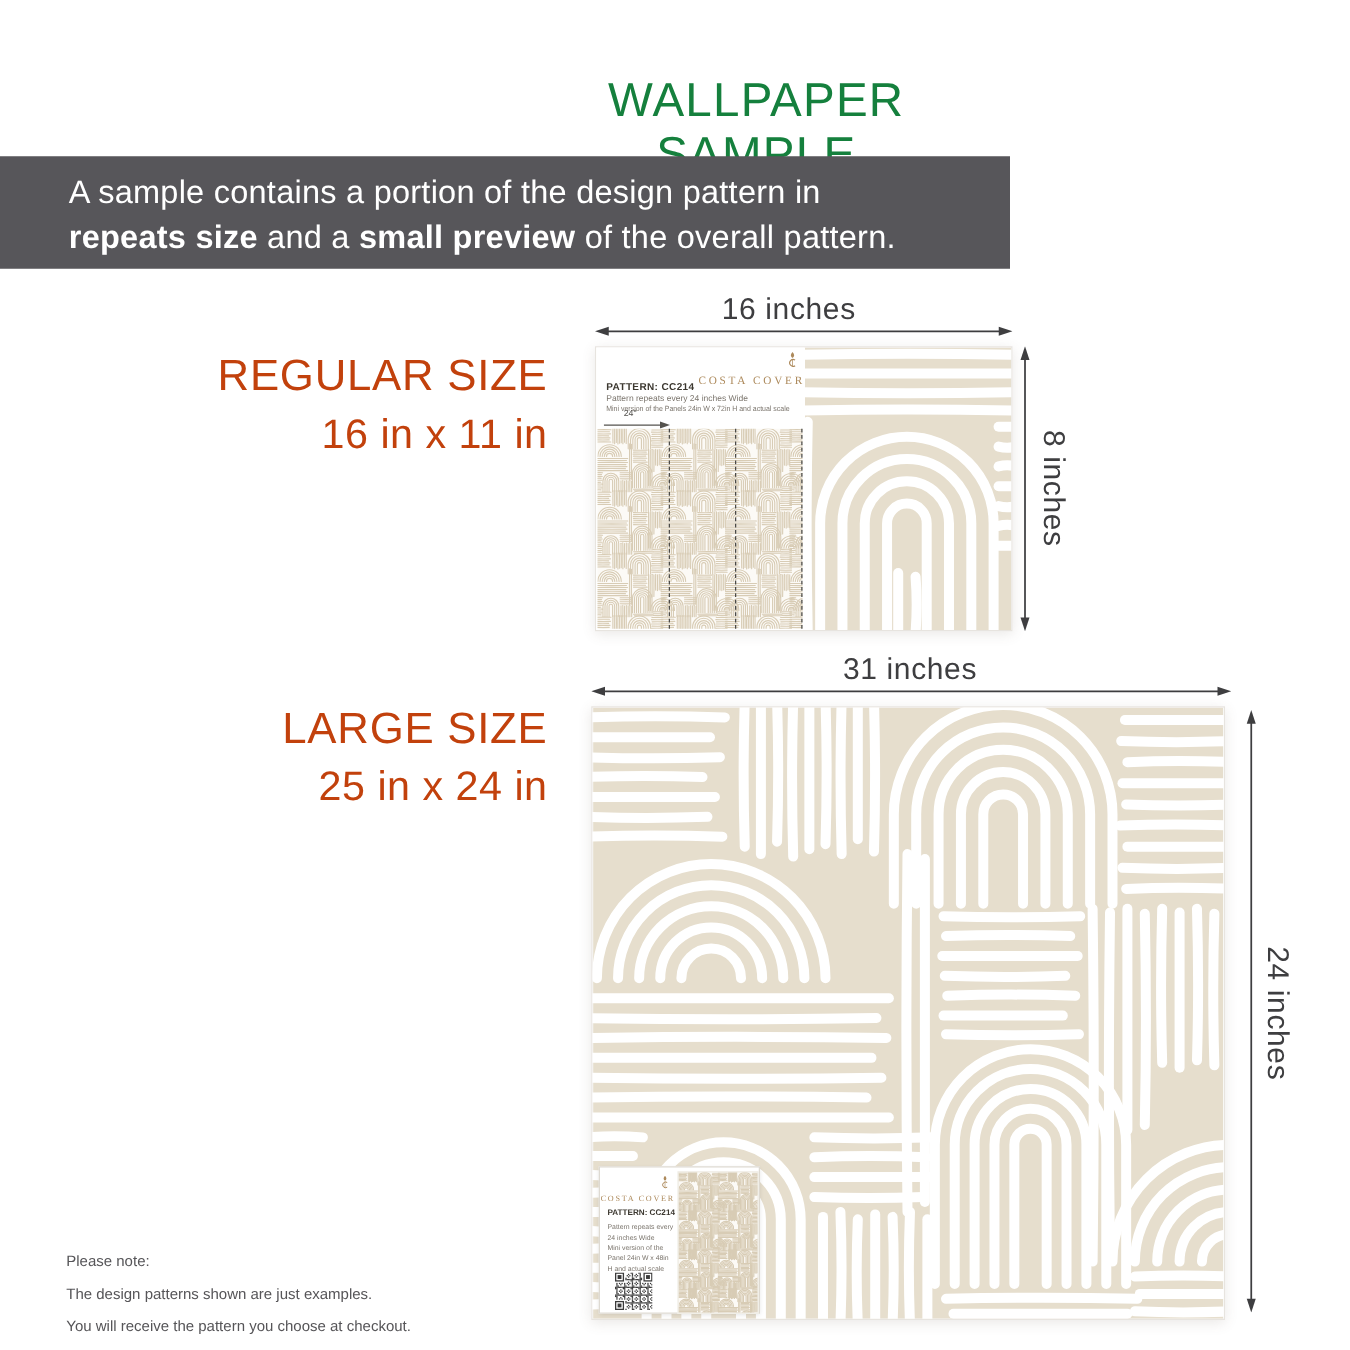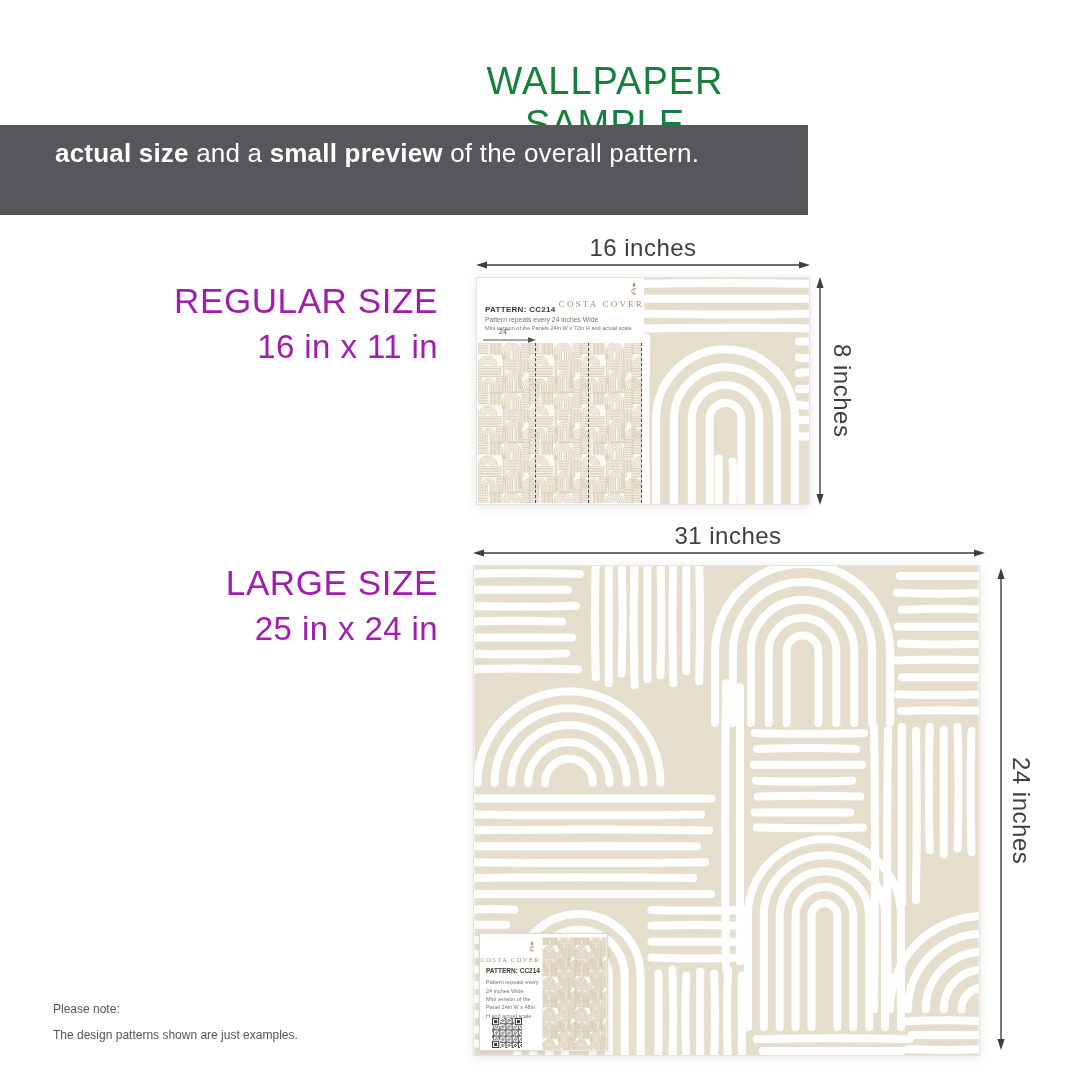--- a/index.html
+++ b/index.html
@@ -8,21 +8,21 @@
   .abs{position:absolute;}
 
   
   .page-title{left:403px;top:60px;width:404px;text-align:center;
     font-size:38px;letter-spacing:1px;color:#15803d;font-weight:500;}
   .banner{left:0;top:125px;width:808px;height:90px;background:#57565a;}
   .banner-text{position:absolute;left:55px;top:10px;color:#ffffff;
     font-size:26px;line-height:36px;font-weight:400;letter-spacing:.2px;}
   .banner-text b{font-weight:700;}
 
-  .size-label{left:98px;width:340px;text-align:right;color:#a21caf;}
+  .size-label{left:98px;width:340px;text-align:right;color:#c2410c;}
   .size-label .l1{font-size:35px;letter-spacing:.6px;}
   .size-label .l2{font-size:33px;margin-top:7px;letter-spacing:.4px;}
 
   
   .sample{background:#fff;border:1px solid #e7e4df;
     box-shadow:0 2px 10px rgba(90,80,60,.13);box-sizing:border-box;}
   .sample-regular{left:476px;top:277px;width:334px;height:228px;}
   .sample-large{left:473px;top:565px;width:507px;height:491px;}
   svg.patternL{position:absolute;left:0;top:0;width:505px;height:489px;display:block;}
   svg.patternR{position:absolute;right:0;top:0;width:166px;height:226px;display:block;}
@@ -195,30 +195,31 @@
     <path d="M10 1 C7 4 7 7 10 9 C13 7 13 4 10 1 Z" fill="#ad8a5c"></path>
     <path d="M13.5 12 A4.6 4.6 0 1 0 13.5 19.5" fill="none" stroke="#ad8a5c" stroke-width="1.6"></path>
     <path d="M10 10.5 L10 21" stroke="#ad8a5c" stroke-width="1"></path>
   </g>
 </svg>
 
 <div class="abs page-title">WALLPAPER SAMPLE</div>
 
 <div class="abs banner">
   <div class="banner-text">
-    <div><b>actual size</b><span> and a </span><b>small preview</b><span> of the overall pattern.</span></div>
+    <div>A sample contains a portion of the design pattern in</div>
+    <div><b>repeats size</b><span> and a </span><b>small preview</b><span> of the overall pattern.</span></div>
   </div>
 </div>
 
 <div class="abs size-label" style="top:281px;">
   <div class="l1">REGULAR SIZE</div>
   <div class="l2">16 in x 11 in</div>
 </div>
 
-<div class="abs dim dim-h" style="left:476px;top:234px;width:334px;">16 inches</div>
+<div class="abs dim dim-h" style="left:464px;top:234px;width:334px;">16 inches</div>
 <svg class="abs arrow" style="left:476px;top:259px;" width="334" height="12">
   <line x1="4" y1="6" x2="330" y2="6"></line>
   <polygon points="0,6 11,2.4 11,9.6"></polygon>
     <polygon points="334,6 323,2.4 323,9.6"></polygon>
 </svg>
 
 <div class="abs sample sample-regular">
   <svg class="patternR" viewBox="0 0 167 228">
     <rect x="0" y="0" width="167" height="228" fill="#e6decd"></rect>
     <use href="#patR" class="strokefield"></use>
@@ -620,13 +621,14 @@
 <svg class="abs arrow" style="left:995px;top:568px;" width="12" height="482">
   <line x1="6" y1="4" x2="6" y2="478"></line>
   <polygon points="6,0 2.4,11 9.6,11"></polygon>
     <polygon points="6,482 2.4,471 9.6,471"></polygon>
 </svg>
 <div class="abs dim vlabel" style="left:1007px;top:565px;height:491px;">24 inches</div>
 
 <div class="abs note">
   <div>Please note:</div>
   <div>The design patterns shown are just examples.</div>
+  <div>You will receive the pattern you choose at checkout.</div>
 </div>
 
 </body></html>

